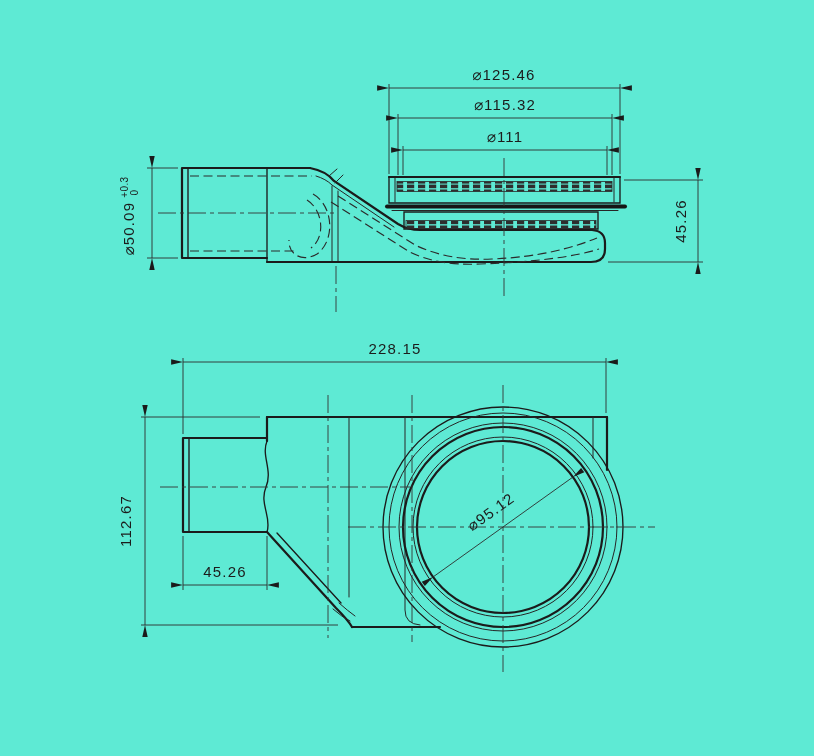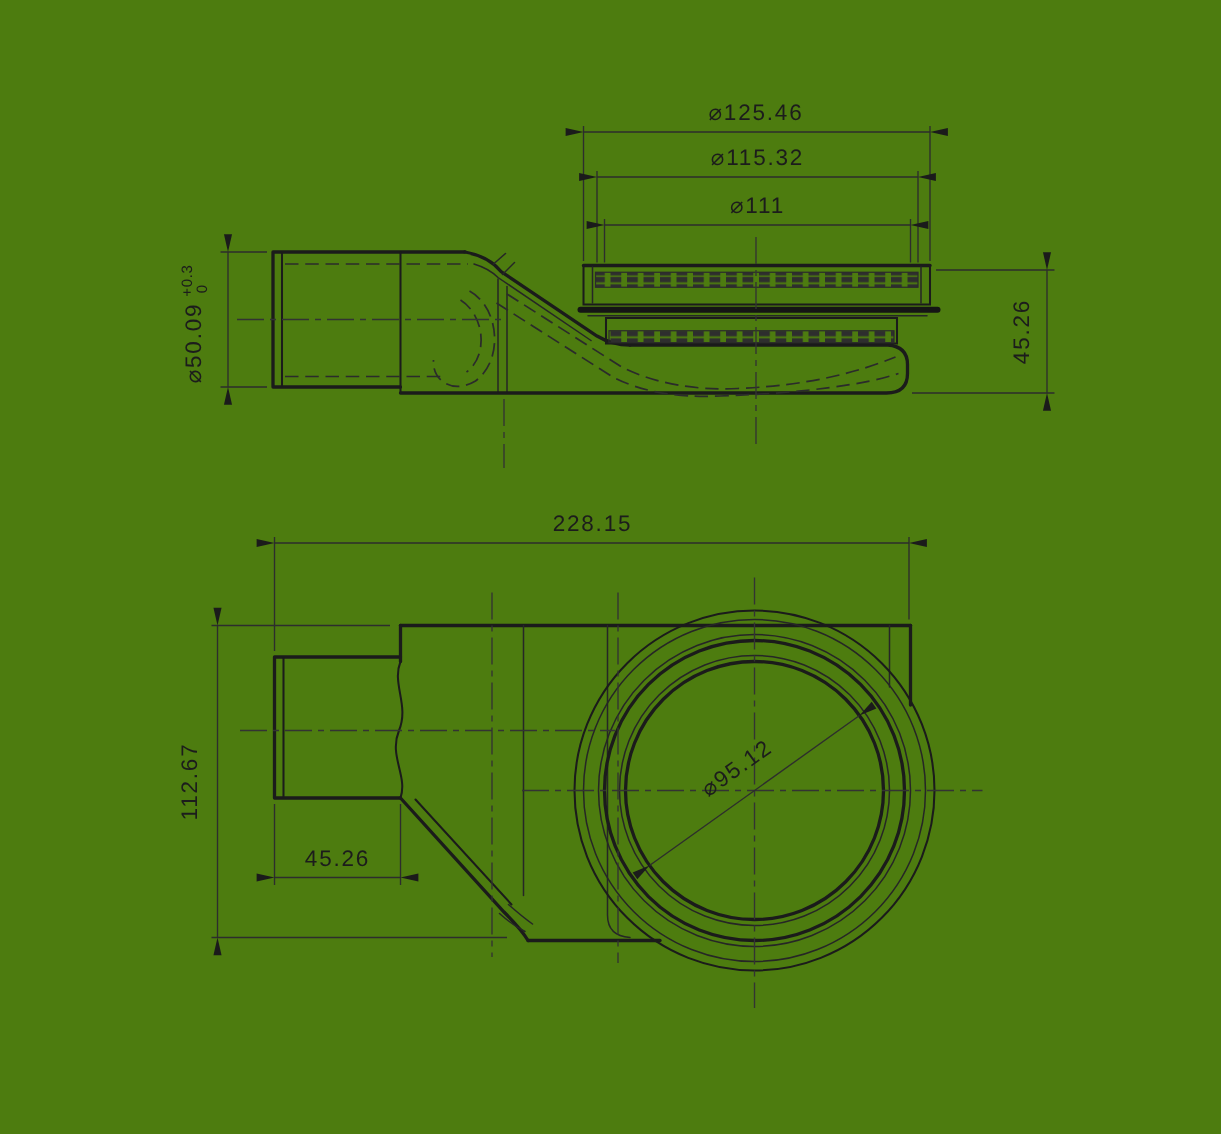--- a/index.html
+++ b/index.html
@@ -1,16 +1,16 @@
 <!DOCTYPE html>
 <html><head>
 <meta charset="utf-8">
 <style>
   html,body{margin:0;padding:0;background:#ffffff;}
-  .stage{position:relative;width:814px;height:756px;background:#4d7c0f;overflow:hidden;
+  .stage{position:relative;width:814px;height:756px;background:#5eead4;overflow:hidden;
          font-family:"Liberation Sans","DejaVu Sans",sans-serif;}
   svg{display:block}
   .dimtxt{font-family:"Liberation Sans","DejaVu Sans",sans-serif;font-size:15px;
           letter-spacing:1.2px;fill:#1c1c1c;}
   .toltxt{font-size:10px;letter-spacing:0.4px;}
   .heavy{stroke:#1b1b1b;stroke-width:2.2;fill:none;stroke-linecap:round;}
   .med{stroke:#1b1b1b;stroke-width:1.35;fill:none;stroke-linecap:round;}
   .thin{stroke:#262626;stroke-width:1.0;fill:none;stroke-linecap:round;}
   .hid{stroke:#2b2b2b;stroke-width:1.15;fill:none;stroke-dasharray:9 4.5;stroke-linecap:butt;}
   .cl{stroke:#333;stroke-width:0.9;fill:none;stroke-dasharray:18 4 4 4;}

